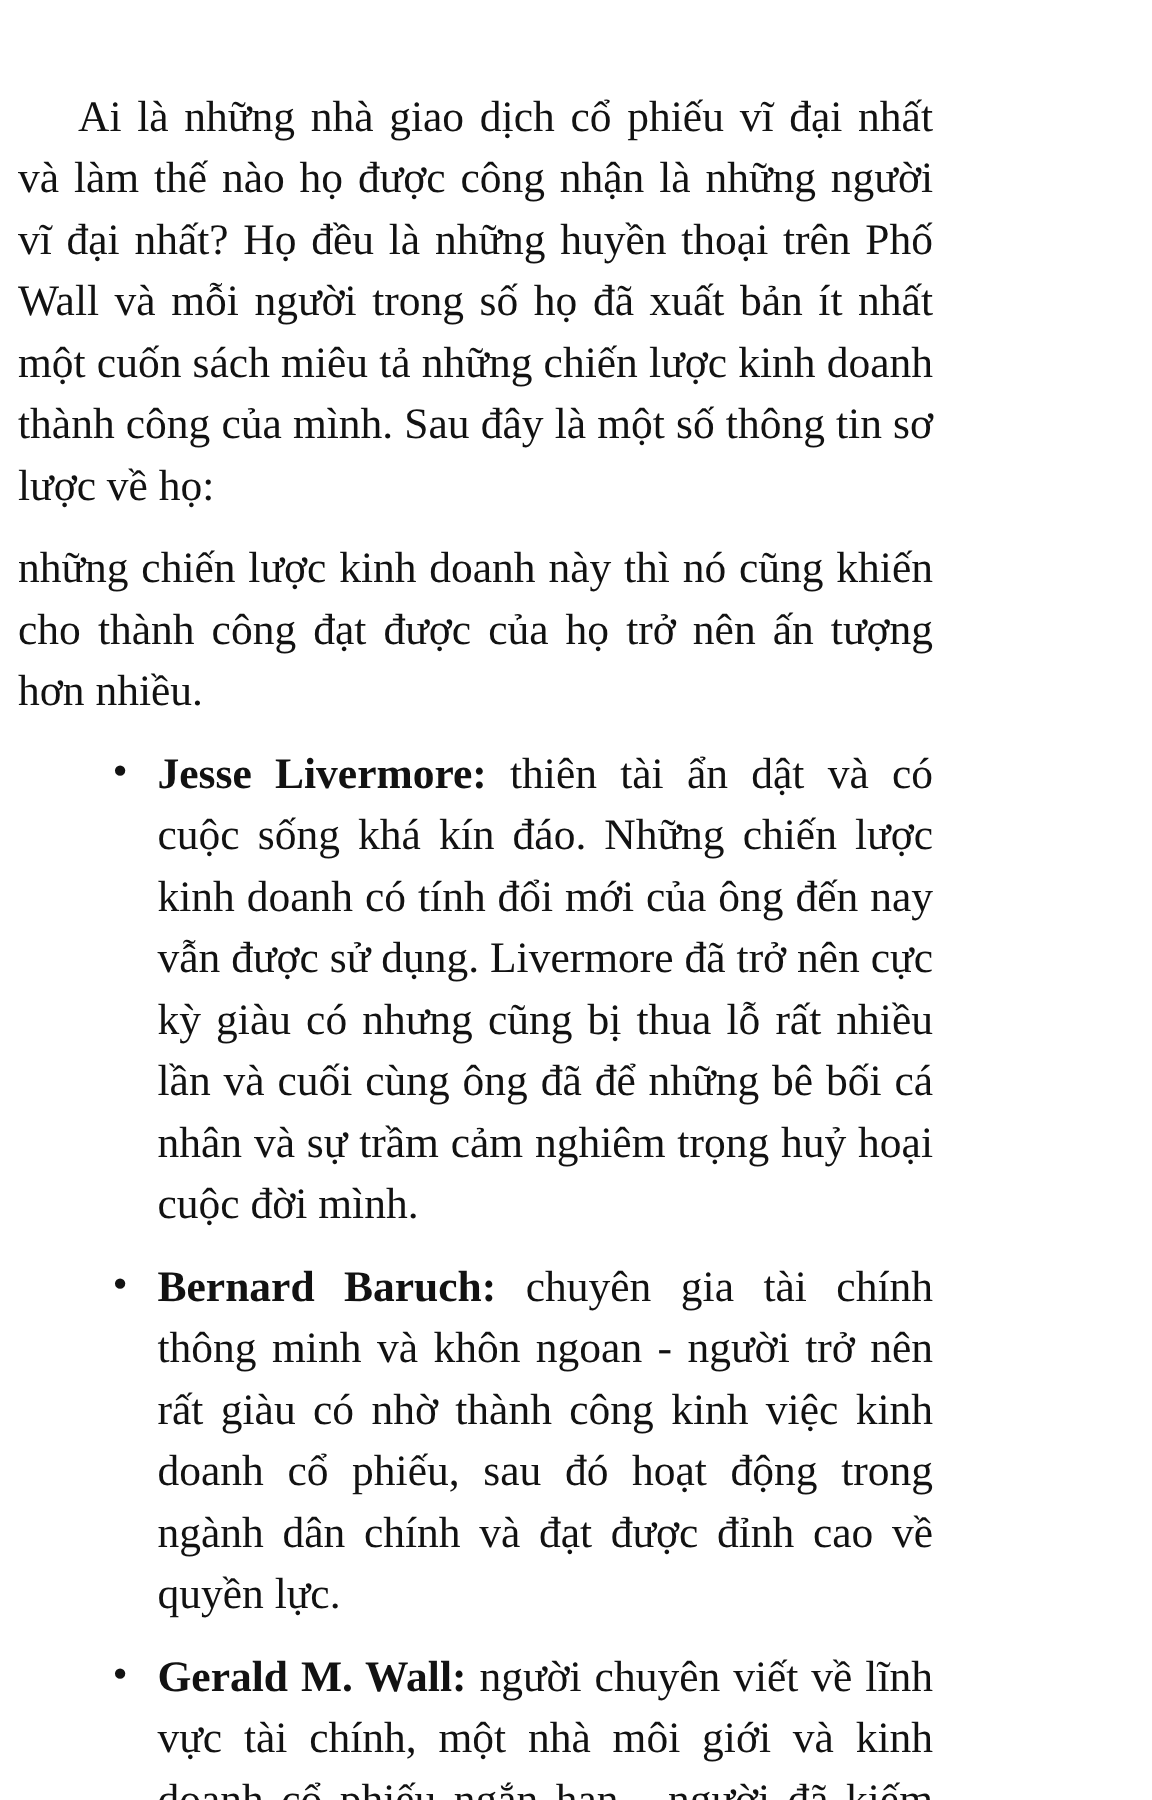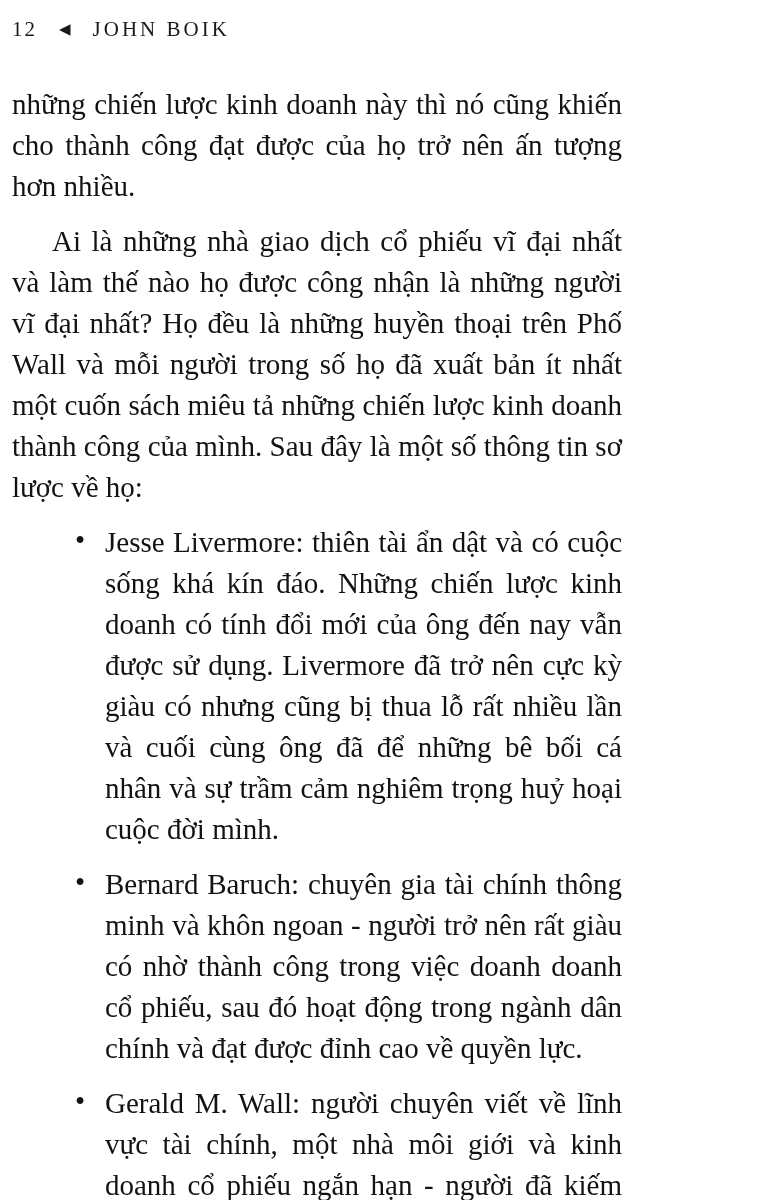--- a/index.html
+++ b/index.html
@@ -72,52 +72,47 @@
   ul.bullets li:first-child {
     margin-top: 0;
   }
   .bullet-dot {
     position: absolute;
     left: -30px;
     top: -2px;
     font-size: 29px;
   }
   .trader-name {
-    font-weight: normal;
+    font-weight: bold;
   }
 </style>
 </head>
 <body>
 
 <div class="page">
 
-  <header class="running-head">
-    <span class="pagenum">12</span>
-    <span class="tri">◀</span>
-    <span class="author">JOHN BOIK</span>
-  </header>
 
   <main class="body-text">
 
+    <p class="para indent">Ai là những nhà giao dịch cổ phiếu vĩ đại nhất và làm thế nào họ được công nhận là những người vĩ đại nhất? Họ đều là những huyền thoại trên Phố Wall và mỗi người trong số họ đã xuất bản ít nhất một cuốn sách miêu tả những chiến lược kinh doanh thành công của mình. Sau đây là một số thông tin sơ lược về họ:</p>
+
     <p class="para">những chiến lược kinh doanh này thì nó cũng khiến cho thành công đạt được của họ trở nên ấn tượng hơn nhiều.</p>
-
-    <p class="para indent">Ai là những nhà giao dịch cổ phiếu vĩ đại nhất và làm thế nào họ được công nhận là những người vĩ đại nhất? Họ đều là những huyền thoại trên Phố Wall và mỗi người trong số họ đã xuất bản ít nhất một cuốn sách miêu tả những chiến lược kinh doanh thành công của mình. Sau đây là một số thông tin sơ lược về họ:</p>
 
     <ul class="bullets">
 
       <li>
         <span class="bullet-dot">•</span>
         <span class="trader-name">Jesse Livermore:</span>
         <span>thiên tài ẩn dật và có cuộc sống khá kín đáo. Những chiến lược kinh doanh có tính đổi mới của ông đến nay vẫn được sử dụng. Livermore đã trở nên cực kỳ giàu có nhưng cũng bị thua lỗ rất nhiều lần và cuối cùng ông đã để những bê bối cá nhân và sự trầm cảm nghiêm trọng huỷ hoại cuộc đời mình.</span>
       </li>
 
       <li>
         <span class="bullet-dot">•</span>
         <span class="trader-name">Bernard Baruch:</span>
-        <span>chuyên gia tài chính thông minh và khôn ngoan - người trở nên rất giàu có nhờ thành công trong việc doanh doanh cổ phiếu, sau đó hoạt động trong ngành dân chính và đạt được đỉnh cao về quyền lực.</span>
+        <span>chuyên gia tài chính thông minh và khôn ngoan - người trở nên rất giàu có nhờ thành công kinh việc kinh doanh cổ phiếu, sau đó hoạt động trong ngành dân chính và đạt được đỉnh cao về quyền lực.</span>
       </li>
 
       <li>
         <span class="bullet-dot">•</span>
         <span class="trader-name">Gerald M. Wall:</span>
         <span>người chuyên viết về lĩnh vực tài chính, một nhà môi giới và kinh doanh cổ phiếu ngắn hạn - người đã kiếm được hàng triệu đô-la trong vòng hơn nửa thế kỷ, là người “đương đầu” với thị trường</span>
       </li>
 
     </ul>
 

